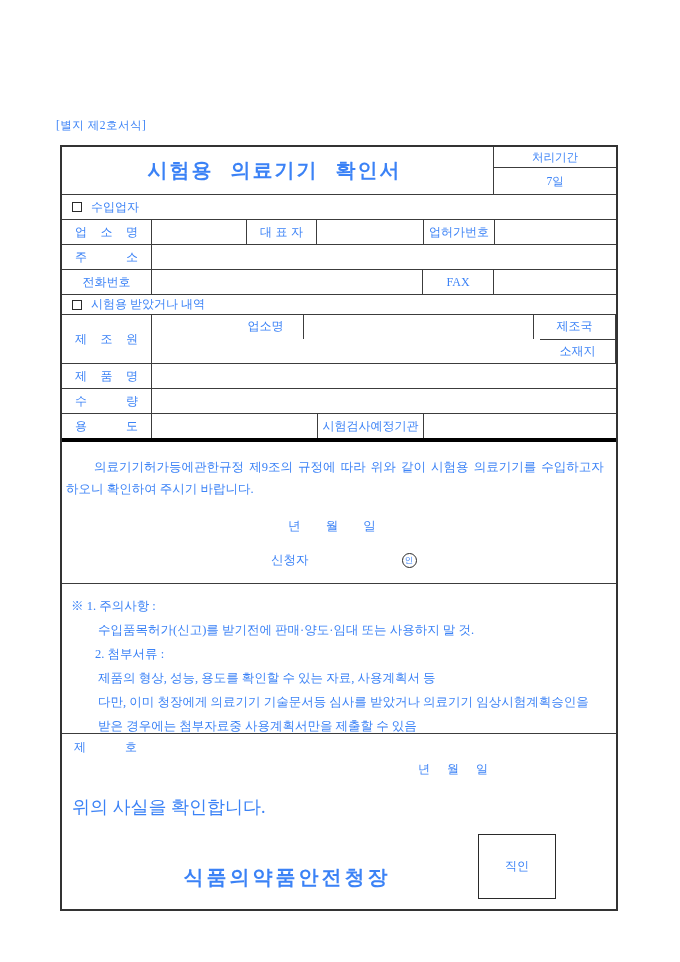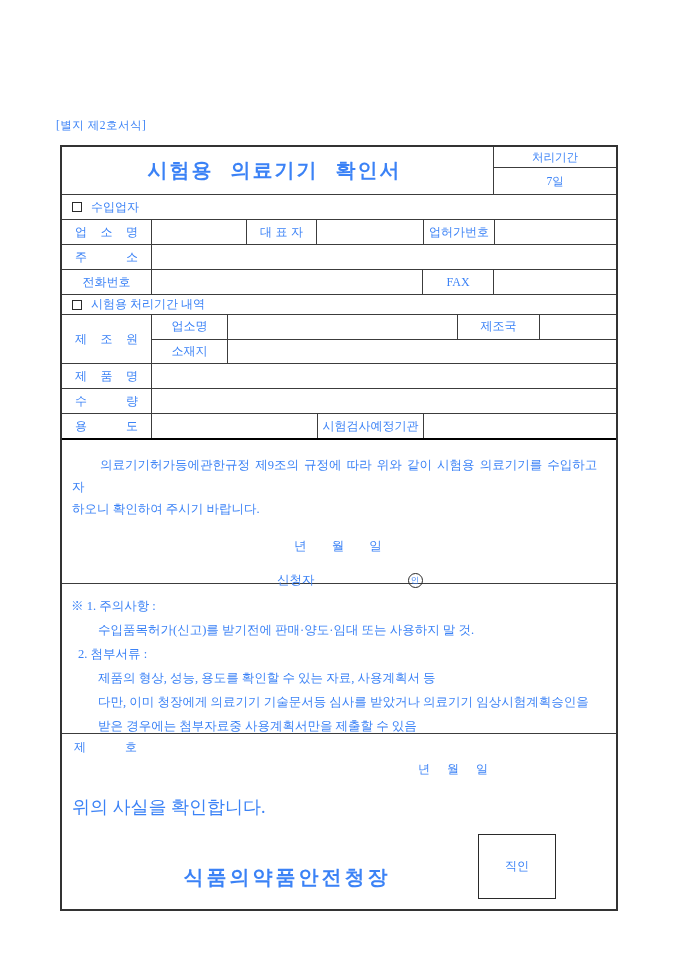--- a/index.html
+++ b/index.html
@@ -23,38 +23,38 @@
   .h47 { height:47px;gap:6px; } .h25 { height:25px; } .h20 { height:20px; }
   .title-cell { flex:1; display:flex; align-items:center; justify-content:center; }
   .form-title { font-size:20px; font-weight:bold; letter-spacing:2px; word-spacing:10px; }
   .proc-col { width:123px; border-left:1px solid #3c3c3c; display:flex; flex-direction:column; }
   .proc-top { height:21px; border-bottom:1px solid #3c3c3c; display:flex; align-items:center; justify-content:center; font-size:11.5px; }
   .proc-bot { flex:1; display:flex; align-items:center; justify-content:center; font-size:11.5px; }
   .section-head { display:flex; align-items:center; padding-left:10px; border-top:1px solid #3c3c3c; }
   .checkbox { display:inline-block; width:10px; height:10px; border:1px solid #2a2a2a; margin-right:9px; background:#fff; flex:none; }
   .mfr-row { display:flex; border-top:1px solid #3c3c3c; height:49px; }
   .mfr-label { width:89px; display:flex; align-items:center; }
-  .mfr-right { flex:1; border-left:1px solid #3c3c3c; display:flex; flex-direction:column; }
+  .mfr-right { flex:1; border-left:1px solid #3c3c3c; display:flex; flex-direction:column;align-items:flex-end; }
   .mfr-sub { display:flex; flex:1; }
   .mfr-sub + .mfr-sub { border-top:1px solid #3c3c3c; }
   .w89 { width:89px; flex:none; } .w95 { width:95px; flex:none; } .w70 { width:70px; flex:none; }
   .w107 { width:107px; flex:none; } .w71 { width:71px; flex:none; } .w271 { width:271px; flex:none; }
   .w75 { width:75px; flex:none; } .w230 { width:230px; flex:none; } .w82 { width:82px; flex:none; }
   .w166 { width:166px; flex:none; } .w106 { width:106px; flex:none; }
   .flex1 { flex:1; }
-  .decl-section { border-top:2px solid #000000; height:145px; padding:14px 10px 0 10px; font-size:12.5px;font-family:Liberation Serif, serif; }
+  .decl-section { border-top:4px solid #000000; height:145px; padding:14px 10px 0 4px; font-size:12.5px;font-family:Liberation Serif, serif; }
   .decl-line1 { text-indent:28px; line-height:22px; word-spacing:2px; }
   .decl-line2 { line-height:22px; }
   .decl-date { margin-top:18px; padding-left:222px; word-spacing:22px; }
   .decl-applicant { margin-top:17px; padding-left:205px; display:flex; align-items:center; }
   .seal-mark { display:inline-flex; width:15px; height:15px; border:1px solid #2a2a2a; border-radius:50%;
     align-items:center; justify-content:center; font-size:8.5px; margin-left:93px; flex:none; }
   .notes-section { border-top:1px solid #3c3c3c; height:150px; padding-top:10px; font-size:12.5px; }
   .notes-section div { line-height:24px; white-space:nowrap; }
-  .ind0 { padding-left:9px; } .ind1 { padding-left:16px; } .ind2 { padding-left:36px; }
+  .ind0 { padding-left:9px; } .ind1 { padding-left:33px; } .ind2 { padding-left:36px; }
   .footer-section { border-top:1px solid #3c3c3c; position:relative; flex:1; height:177px; }
   .doc-no { position:absolute; left:12px; top:5px; word-spacing:36px; }
   .footer-date { position:absolute; left:356px; top:27px; word-spacing:14px; }
   .confirm-text { position:absolute; left:10px; top:61px; font-size:18px; }
   .authority { position:absolute; left:95px; top:130px; width:260px; text-align:center;
     font-size:20px; font-weight:bold; letter-spacing:3px; }
   .seal-box { position:absolute; left:416px; top:100px; width:78px; height:65px;
     border:1px solid #2a2a2a; display:flex; align-items:center; justify-content:center; font-size:12px; }
 </style>
 </head>
@@ -109,21 +109,21 @@
         </div>
       <div class="cell w271"></div>
       <div class="cell w71">
           <span class="lbl-center">FAX</span>
         </div>
       <div class="cell flex1"></div>
     </div>
 
     <div class="section-head h20">
       <span class="checkbox"></span>
-      <span>시험용 처리기간 내역</span>
+      <span>시험용 받았거나 내역</span>
     </div>
 
     <div class="mfr-row">
       <div class="mfr-label">
           <span class="lbl-spread">제 조 원</span>
         </div>
       <div class="mfr-right">
         <div class="mfr-sub">
           <div class="cell nb w75">
               <span class="lbl-center">업소명</span>

